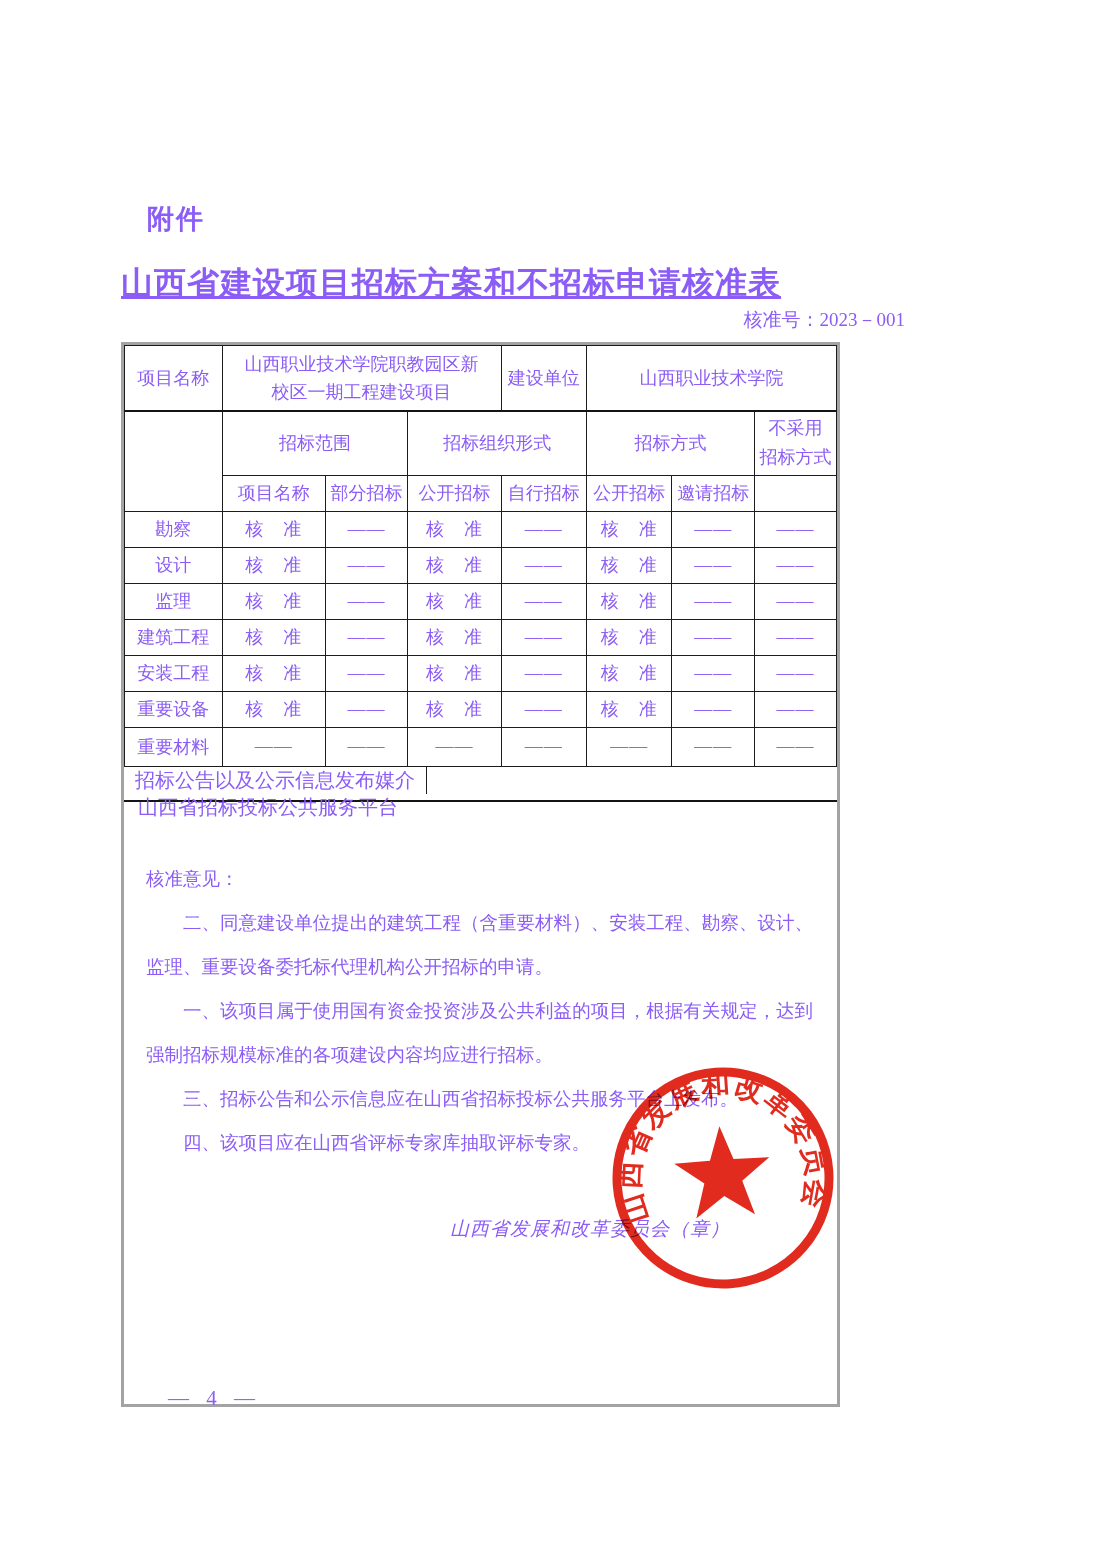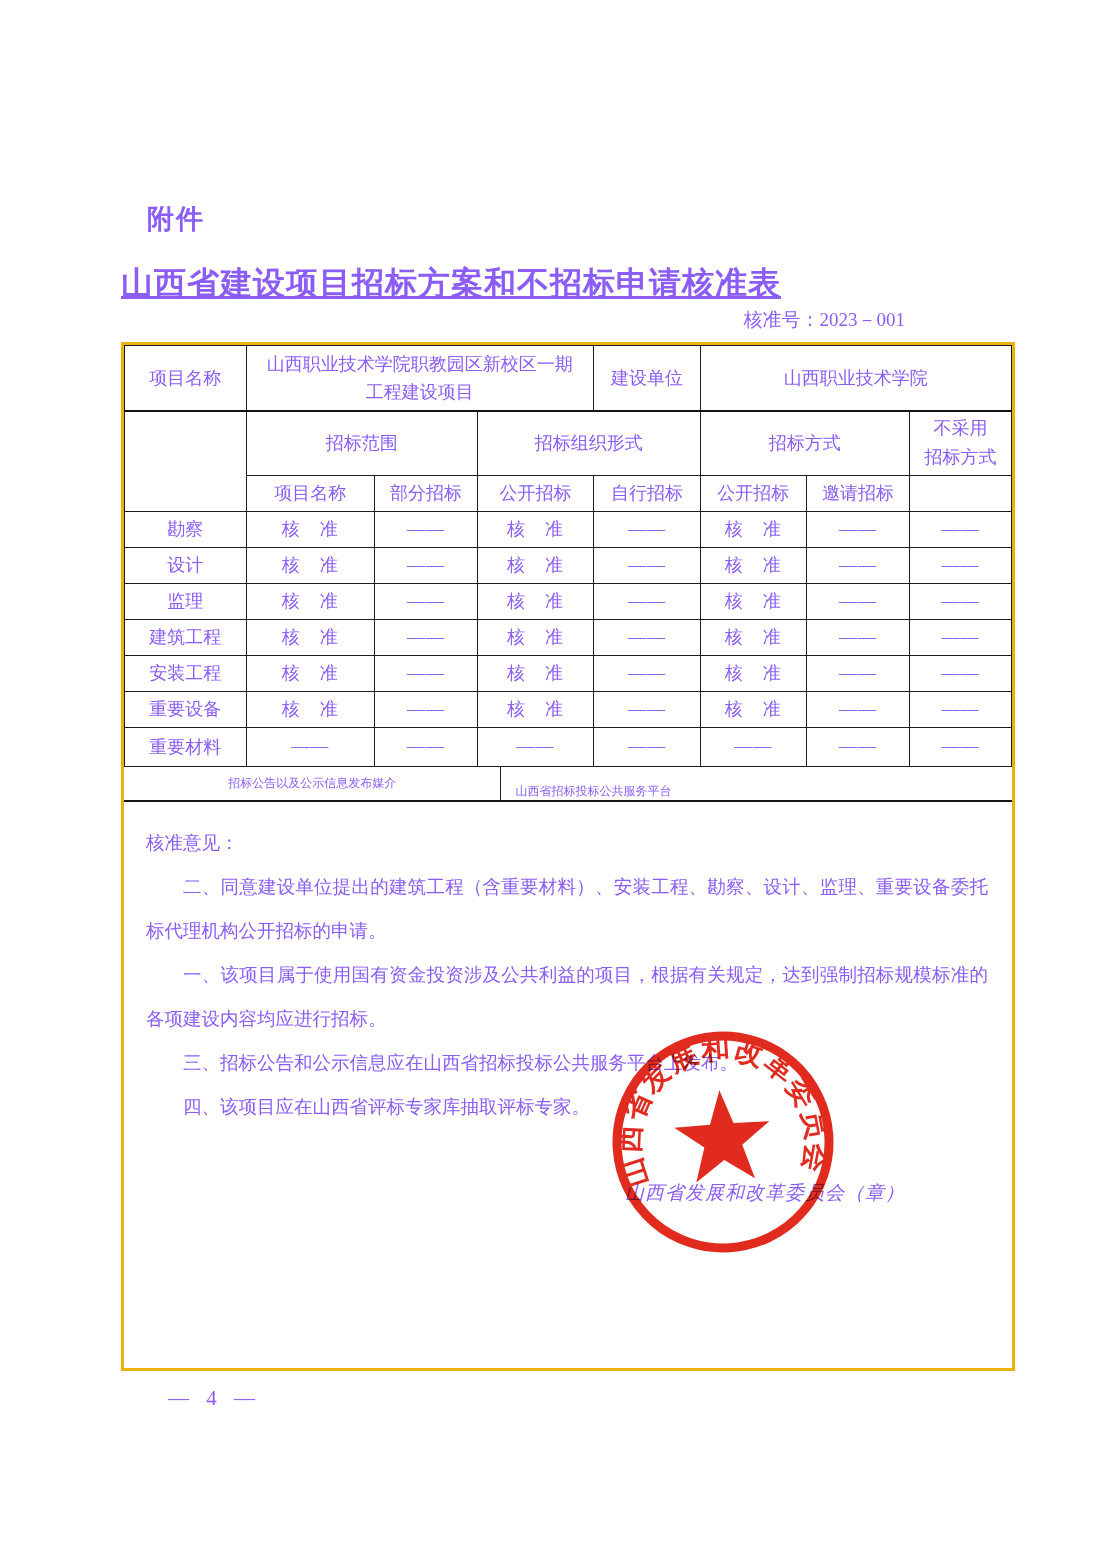--- a/index.html
+++ b/index.html
@@ -37,22 +37,22 @@
     left: 121px; top: 307px;
     width: 861px;
     text-align: right;
     padding-right: 77px;
     font-size: 19px;
   }
   
   .doc-frame {
     position: absolute;
     left: 121px; top: 342px;
-    width: 894px;
-    border: 3px solid #eab308;
+    width: 719px;
+    border: 3px solid #a3a3a3;
   }
   table.form {
     width: 100%;
     border-collapse: collapse;
     table-layout: fixed;
   }
   table.form td {
     border: 1px solid #1c1c1c;
     text-align: center;
     vertical-align: middle;
@@ -66,41 +66,43 @@
     line-height: 28px;
     font-size: 18.5px;
   }
   td.owner-value { text-align: left; padding: 0 16px; font-size: 18.5px; }
   td.value-cell { font-size: 17px; letter-spacing: 1px; }
   .twoline span { display: block; line-height: 29px; }
   .media-row {
     display: flex;
     height: 35px;
     border-bottom: 2px solid #141414;
-    font-size: 12px;
-    align-items: flex-end;
+    font-size: 20px;
+    align-items: flex-start;
+    flex-direction: column;
   }
   .media-row .m-label {
     width: 42.5%;
     border-right: 1px solid #1c1c1c;
     text-align: center;
     align-self: stretch;
     display: flex; align-items: center; justify-content: center;
   }
   .media-row .m-value {
     flex: 1;
     padding-left: 14px;
     text-align: left;
   }
   
   .opinion-box {
     position: relative;
     height: 566px;
     padding: 19px 24px 0 22px;
     font-size: 18.5px;
+    margin-top: 36px;
   }
   .opinion-heading { line-height: 44px; }
   .opinion-box p {
     line-height: 44px;
     text-indent: 2em;
     text-align: justify;
   }
   .signature {
     position: absolute;
     top: 378px;

